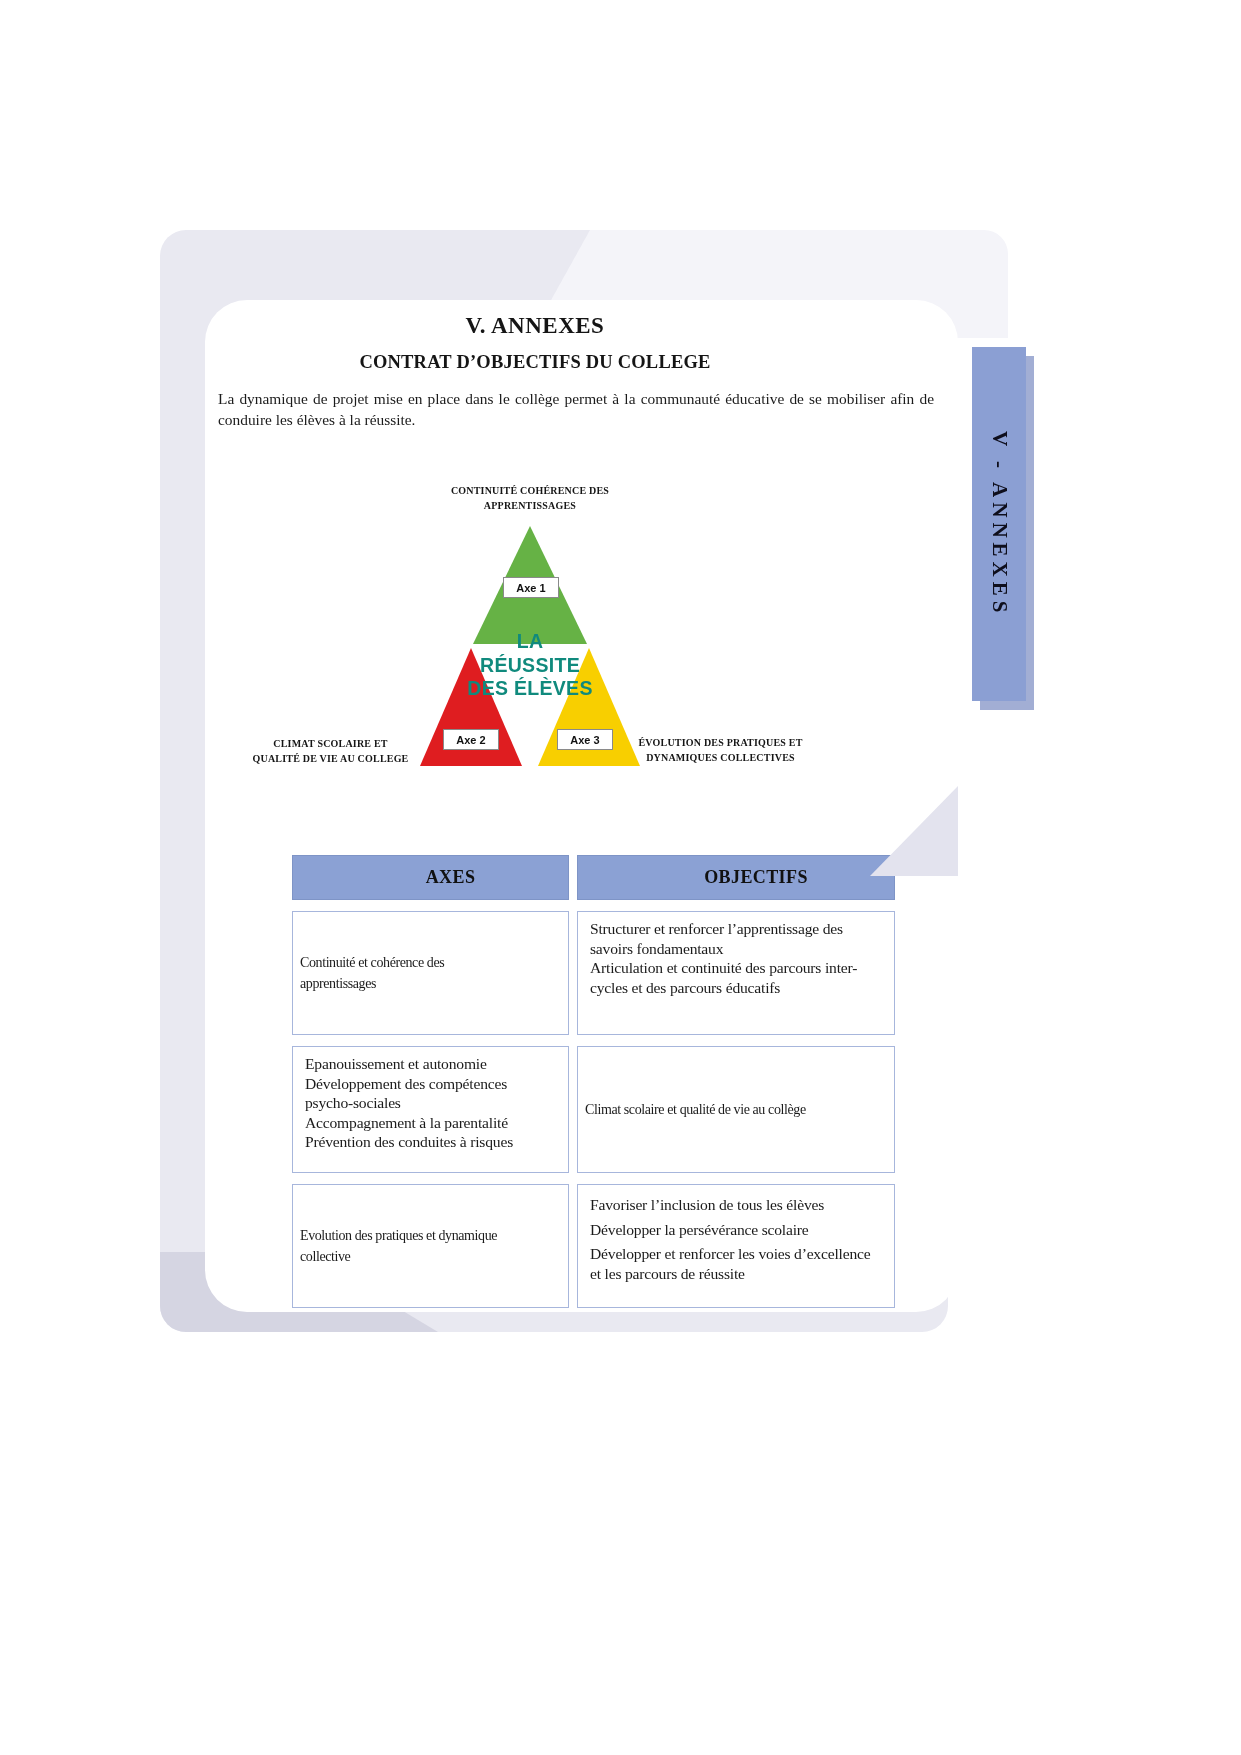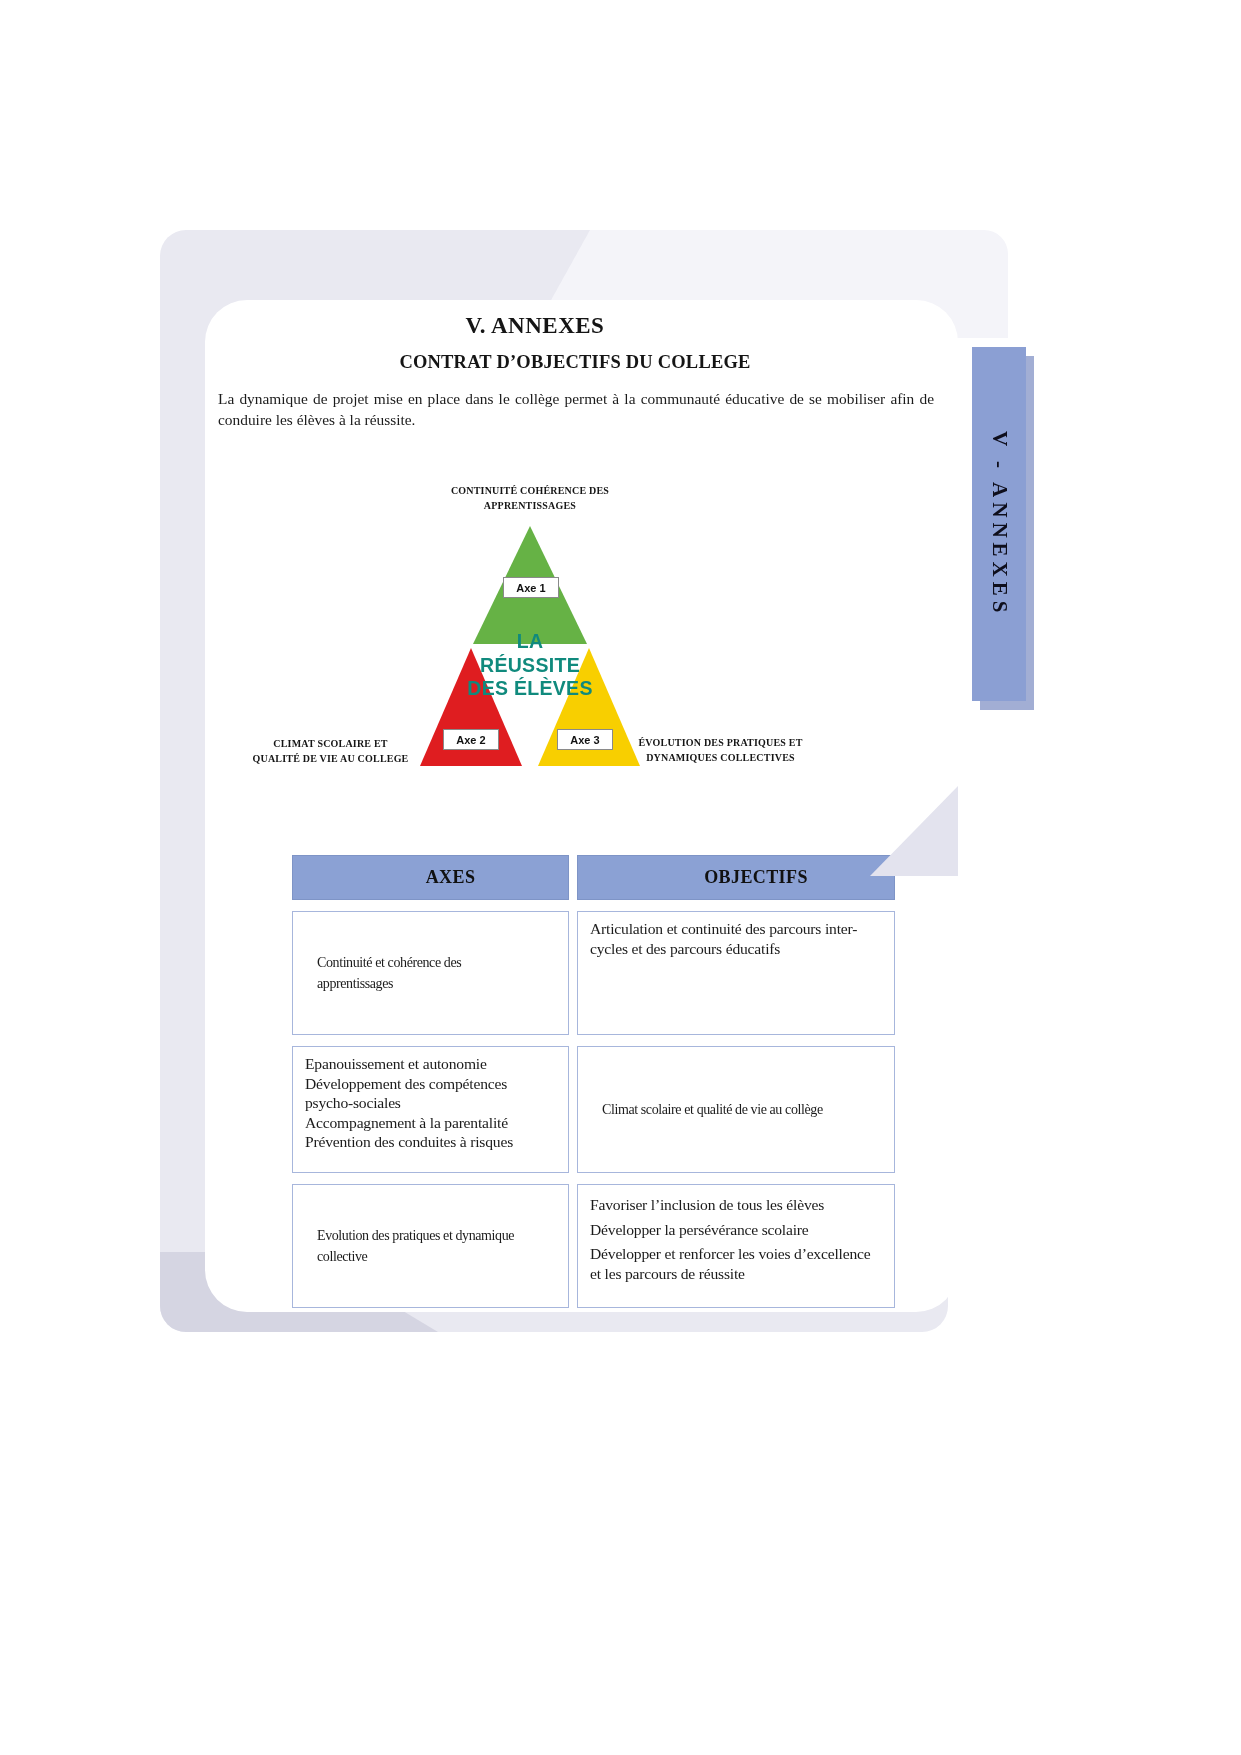--- a/index.html
+++ b/index.html
@@ -23,21 +23,21 @@
   .doc-panel{left:205px;top:300px;width:753px;height:1012px;background:#ffffff;border-radius:42px;z-index:2;}
 
   
   .tab-shadow{left:980px;top:356px;width:54px;height:354px;background:#a2aed4;z-index:4;}
   .side-tab{left:972px;top:347px;width:54px;height:354px;background:#8b9fd3;z-index:5;
     display:flex;align-items:center;justify-content:center;
     writing-mode:vertical-rl;font-weight:bold;font-size:21px;letter-spacing:5px;color:#0e0e1c;}
 
   
   .doc-title{top:13px;left:0;width:660px;text-align:center;font-weight:bold;font-size:23px;letter-spacing:.5px;color:#151515;}
-  .doc-subtitle{top:52px;left:0;width:660px;text-align:center;font-weight:bold;font-size:18.5px;letter-spacing:.2px;color:#151515;padding-left:40px;}
+  .doc-subtitle{top:52px;left:0;width:660px;text-align:center;font-weight:bold;font-size:18.5px;letter-spacing:.2px;color:#151515;}
   .intro{top:88px;left:13px;width:716px;font-size:15.4px;line-height:21.4px;text-align:justify;}
   .intro p{margin:0;}
 
   
   .dg-label{font-weight:bold;font-size:10px;line-height:15px;text-align:center;color:#151515;letter-spacing:.2px;}
   .dg-label span{display:block;}
   .dg-top{top:183px;left:215px;width:220px;}
   .dg-left{top:436px;left:28px;width:195px;}
   .dg-right{top:435px;left:408px;width:215px;}
   .dg-svg{left:215px;top:226px;width:220px;height:240px;}
@@ -52,21 +52,21 @@
   .axe2{left:238px;top:429px;}
   .axe3{left:352px;top:429px;}
 
   
   .obj-table{left:87px;top:555px;display:grid;grid-template-columns:277px 318px;gap:11px 8px;}
   .hdr-cell{height:43px;background:#8ba1d4;border:1px solid #7e94c6;
     display:flex;align-items:center;justify-content:center;
     font-weight:bold;font-size:18px;letter-spacing:.4px;color:#111;padding-left:40px;}
   .cell{background:#fff;border:1.6px solid #a7b6dc;}
   .axis-cell{display:flex;flex-direction:column;justify-content:center;
-    padding:0 24px;font-size:14px;letter-spacing:-0.4px;line-height:21px;white-space:nowrap;}
+    padding:0 7px;font-size:14px;letter-spacing:-0.4px;line-height:21px;white-space:nowrap;}
   .obj-cell{padding:7px 12px 6px 12px;font-size:15.6px;line-height:19.5px;letter-spacing:-0.2px;}
   .obj-line{margin:0;}
   .r0{min-height:109px;}
   .r1{min-height:112px;}
   .r2{min-height:106px;}
   .obj-cell.r2{padding-top:10px;}
   .obj-cell.r2 .obj-line + .obj-line{margin-top:5px;}
 
   .page-num{top:972px;left:0;width:694px;text-align:center;
     font-family:"Liberation Sans","DejaVu Sans",sans-serif;font-weight:bold;font-size:15px;color:#1b1b1b;}
@@ -118,20 +118,21 @@
   </div>
 
   <div class="abs obj-table">
     <div class="hdr-cell">AXES</div>
     <div class="hdr-cell">OBJECTIFS</div>
   <div class="cell axis-cell r0">
         <div>Continuité et cohérence des</div>
         <div>apprentissages</div>
       </div>
       <div class="cell obj-cell r0">
+        <div class="obj-line">Structurer et renforcer l’apprentissage des savoirs fondamentaux</div>
         <div class="obj-line">Articulation et continuité des parcours inter-cycles et des parcours éducatifs</div>
       </div>
       <div class="cell obj-cell r1">
         <div class="obj-line">Epanouissement et autonomie</div>
         <div class="obj-line">Développement des compétences psycho-sociales</div>
         <div class="obj-line">Accompagnement à la parentalité</div>
         <div class="obj-line">Prévention des conduites à risques</div>
       </div>
       <div class="cell axis-cell r1">
         <div>Climat scolaire et qualité de vie au collège</div>

